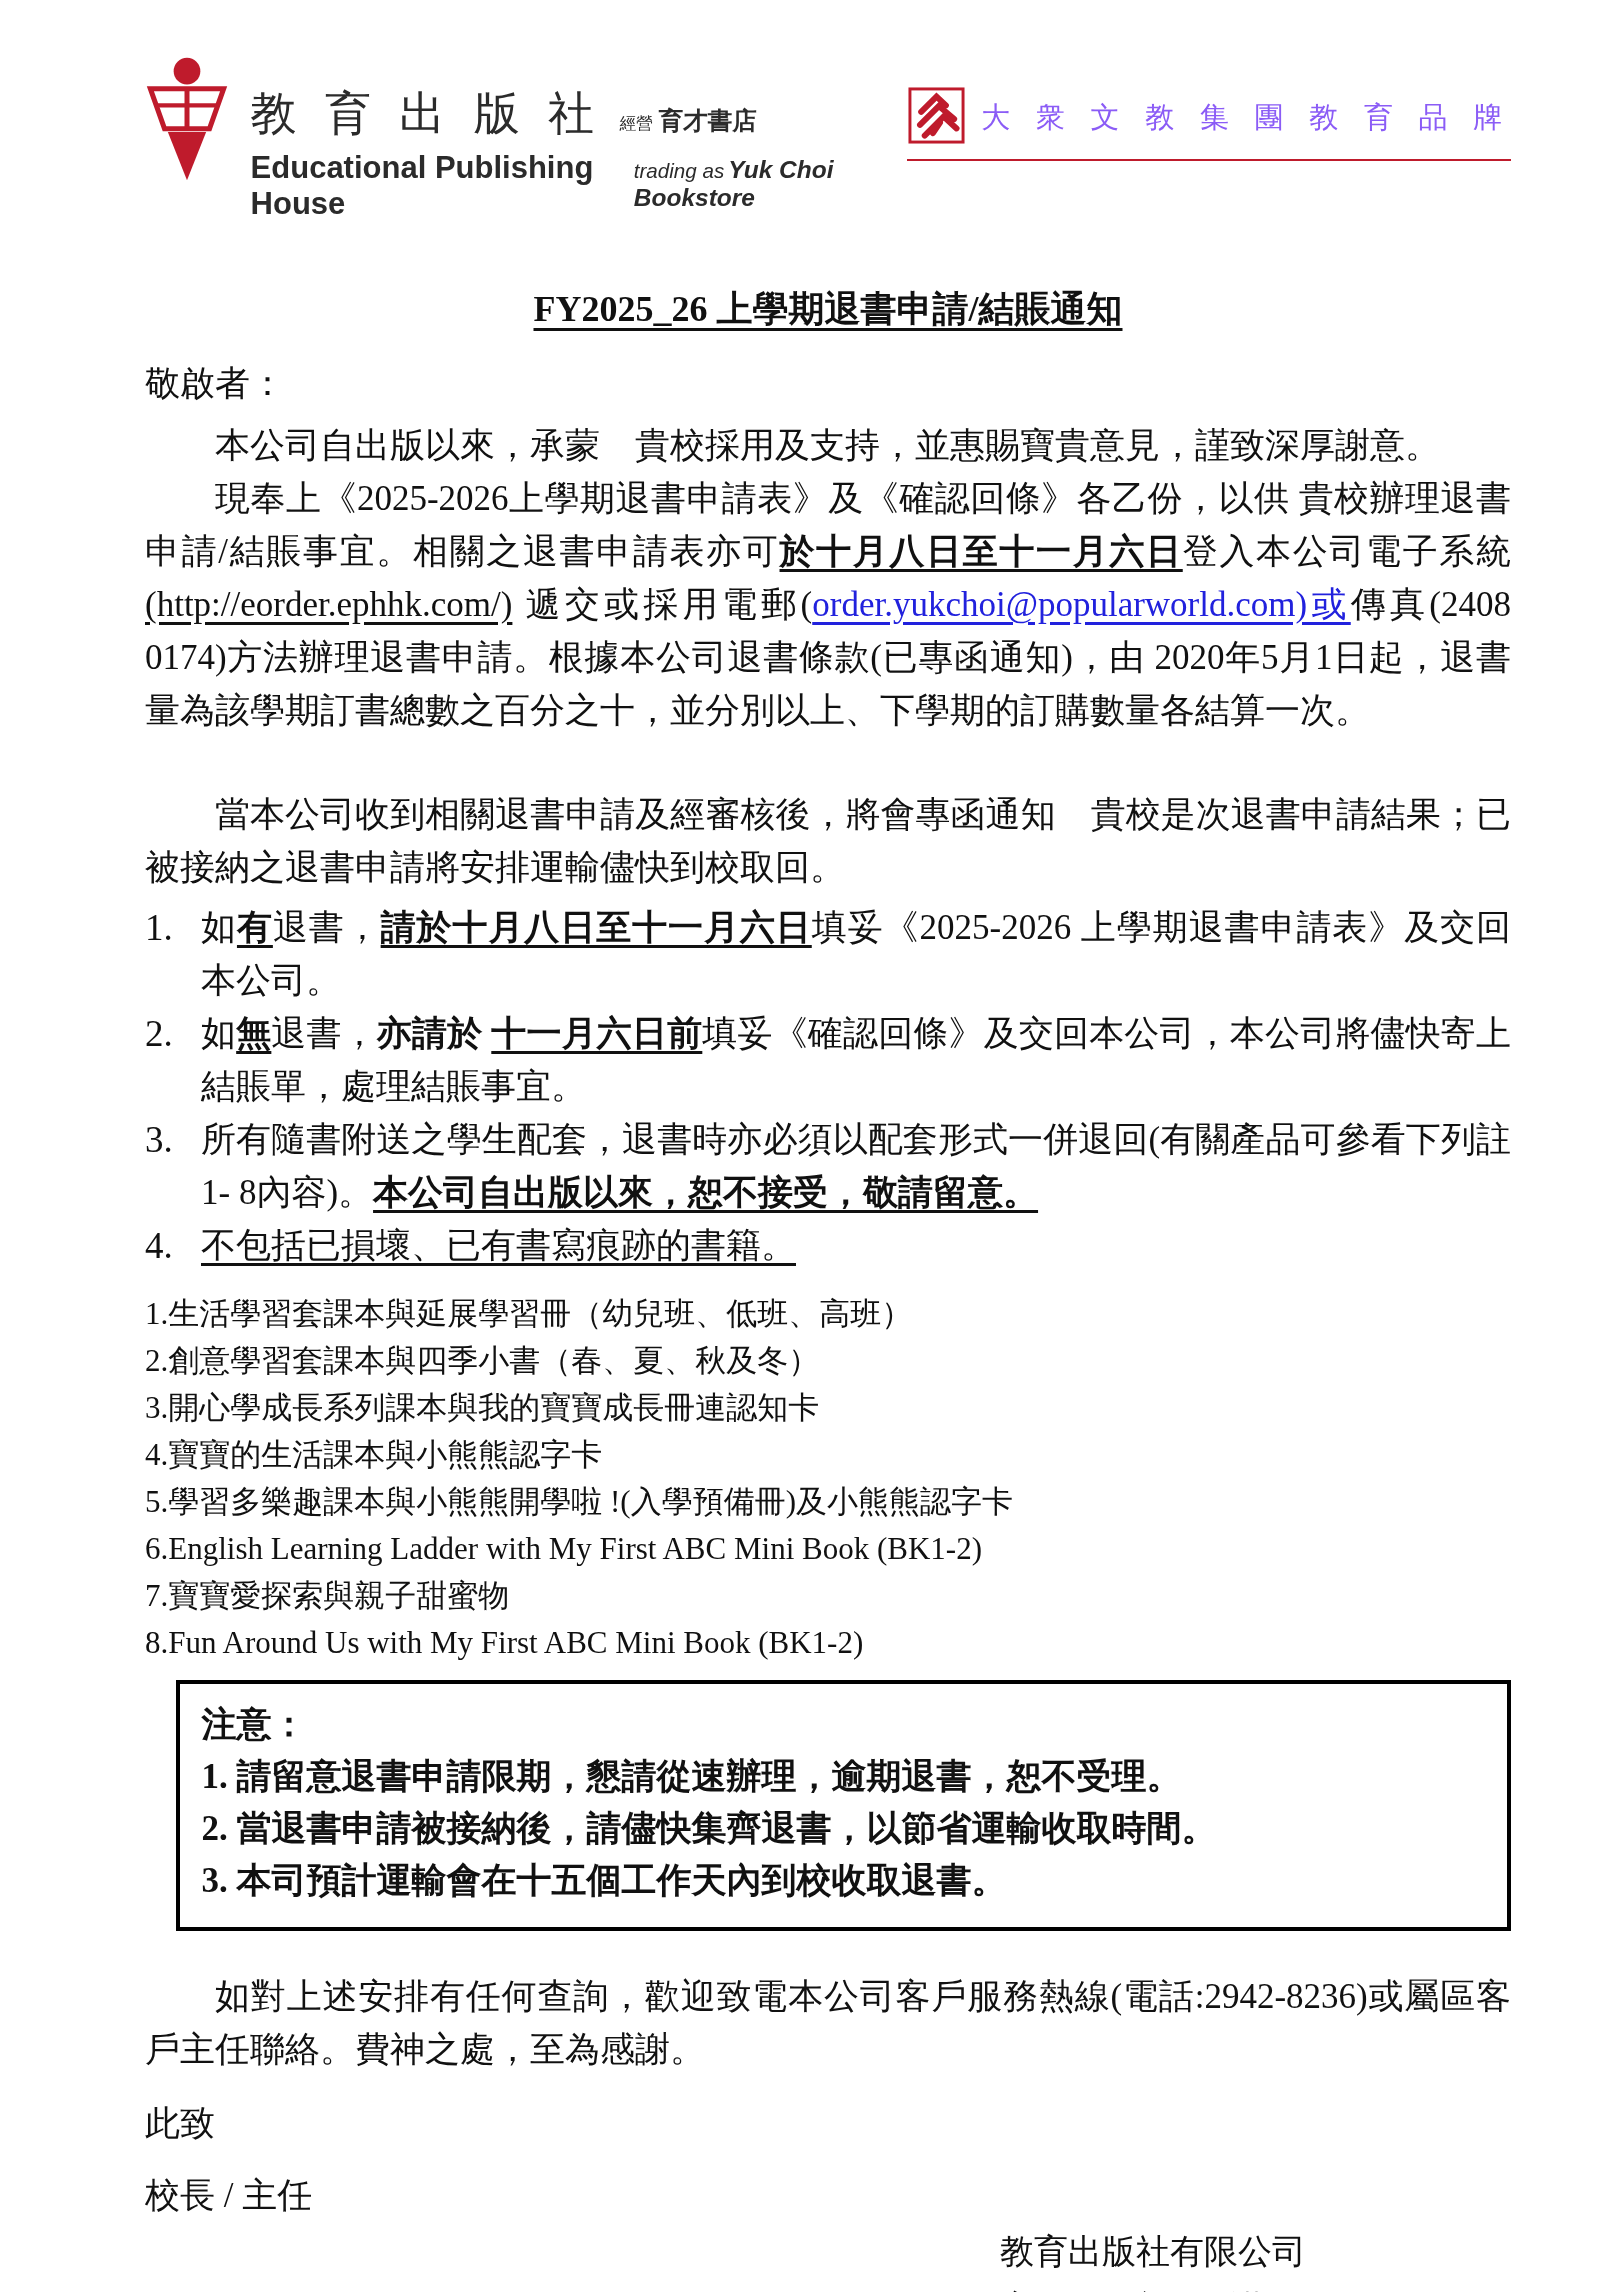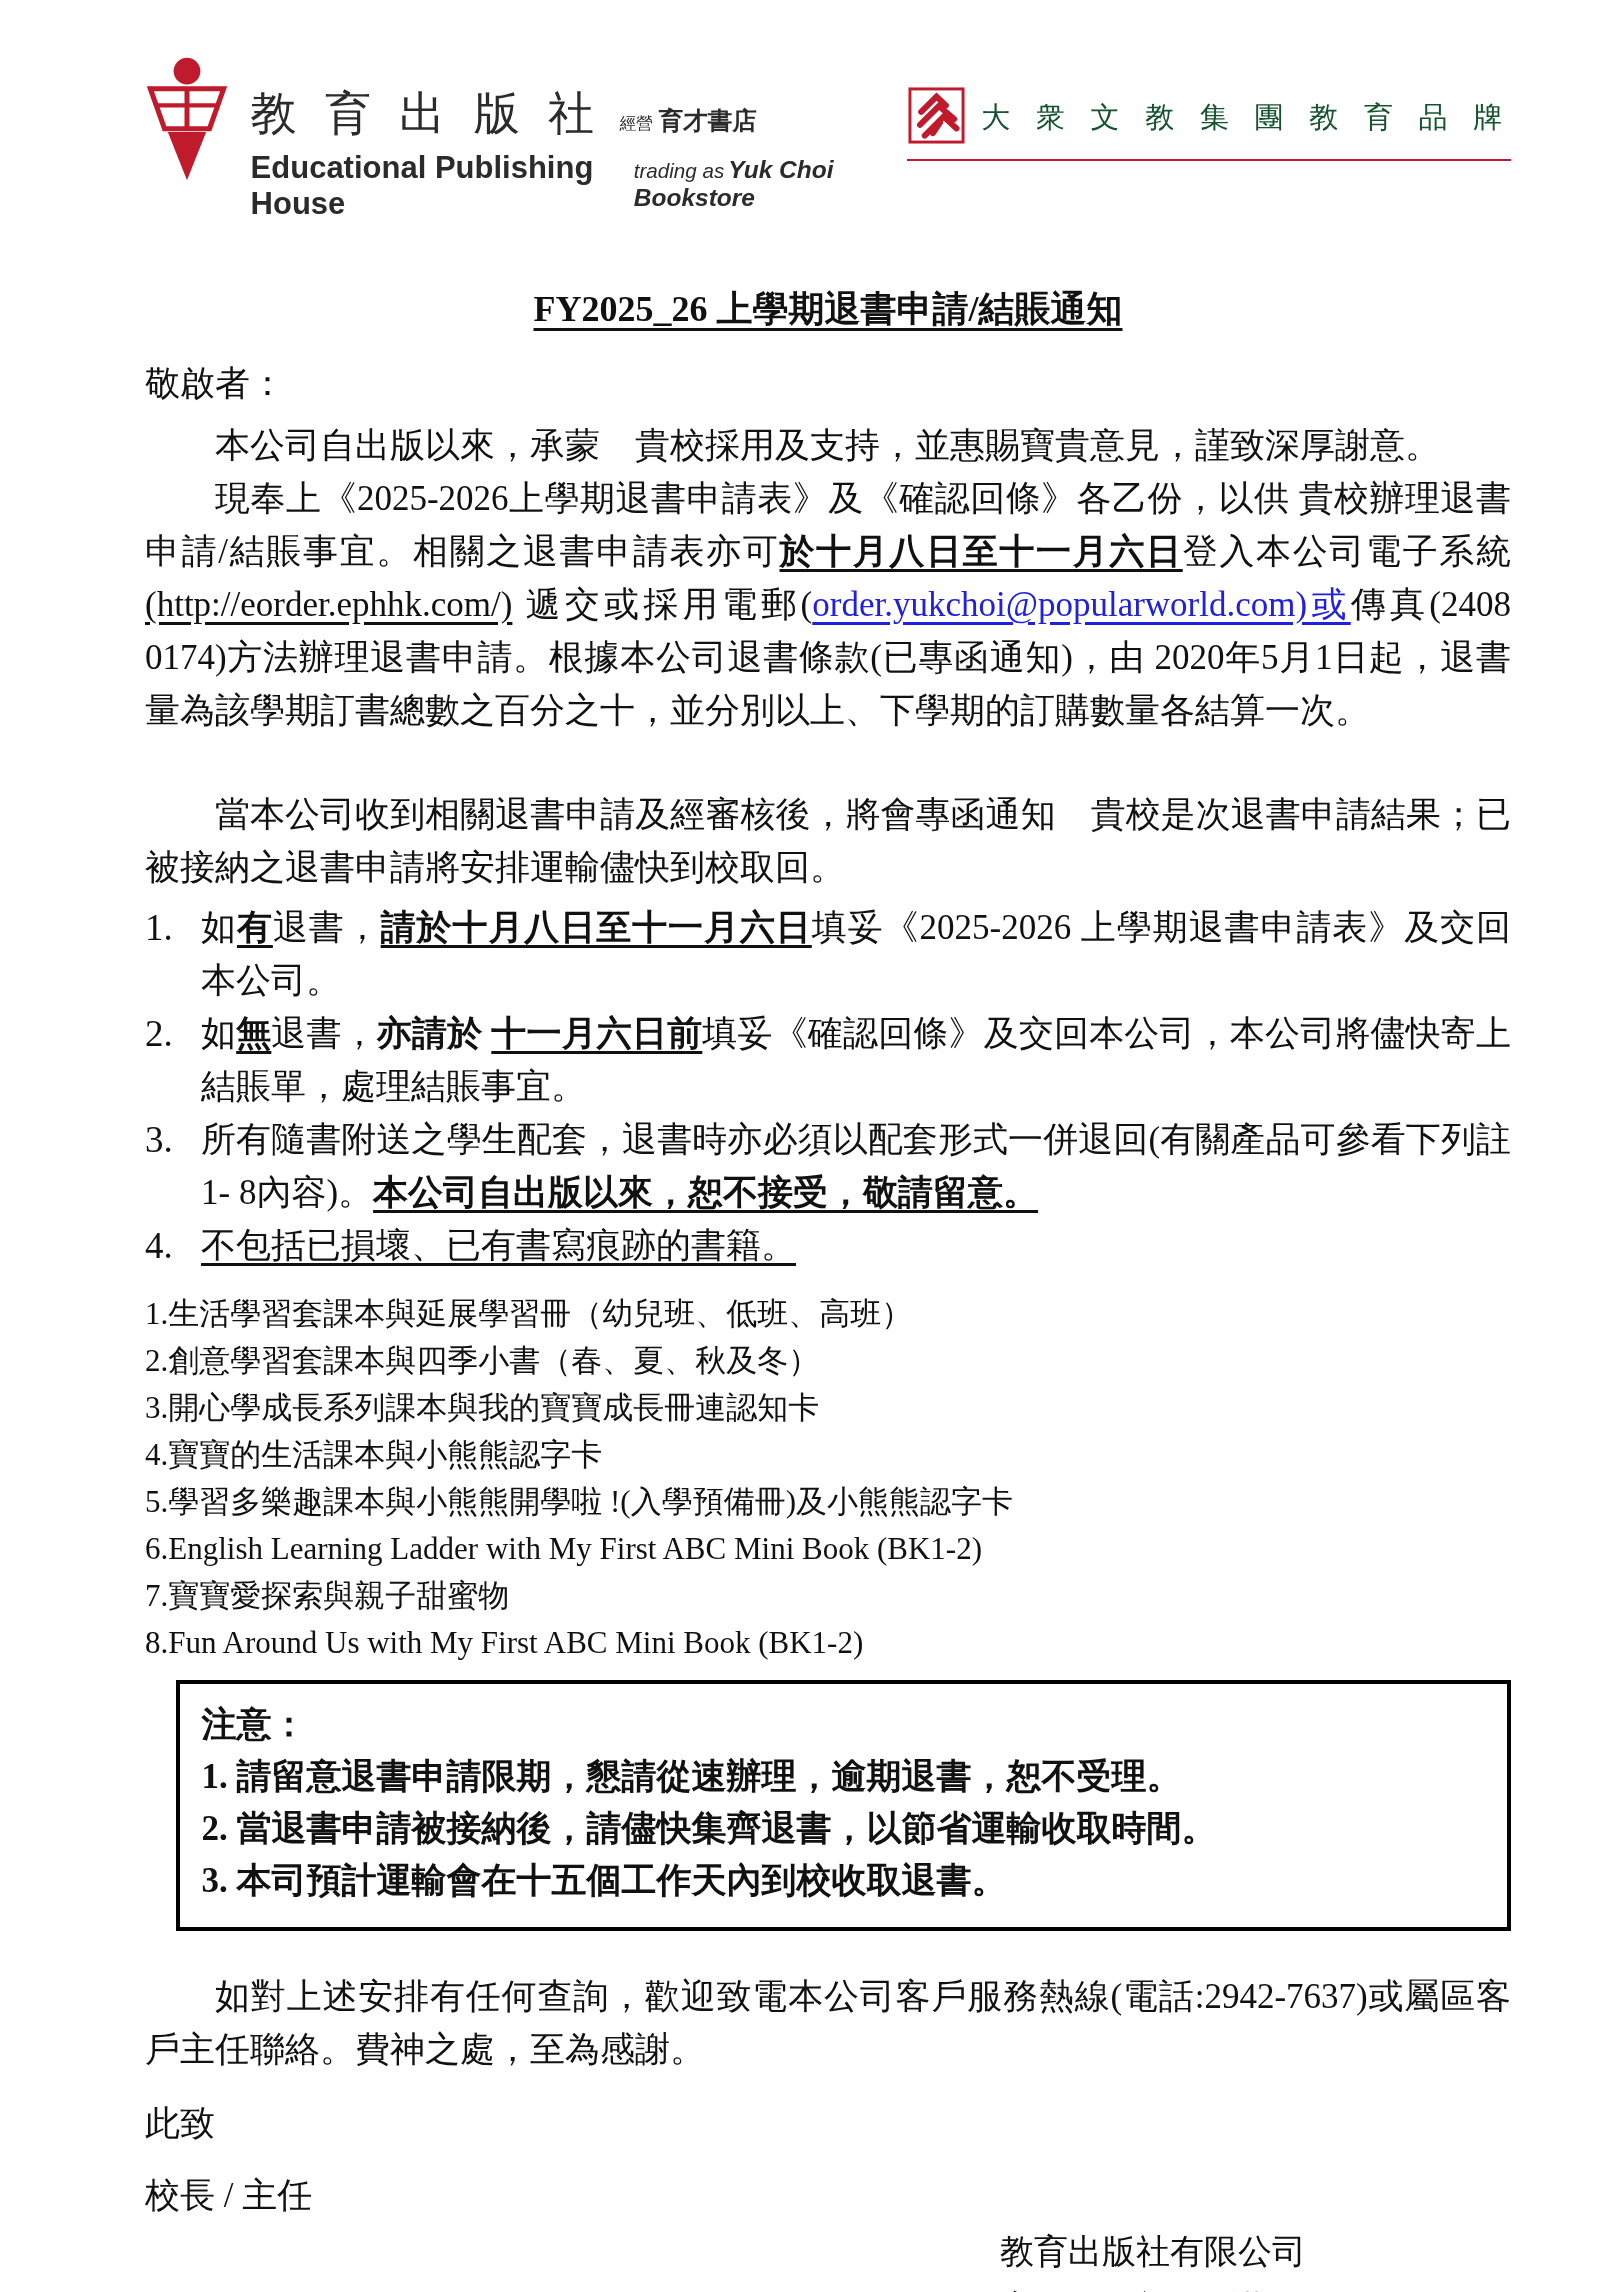--- a/index.html
+++ b/index.html
@@ -24,21 +24,21 @@
   .logo-cn{font-size:46px;letter-spacing:7.8px;font-weight:500;color:#2b2b2b;}
   .logo-cn-tagline{font-size:24.5px;font-weight:700;color:#2b2b2b;}
   .logo-cn-tagline .pre{font-size:16.7px;font-weight:500;margin-right:5.9px;}
   .logo-en-row{margin-top:5.9px;display:flex;align-items:baseline;gap:11.8px;}
   .logo-en{font-size:31px;font-weight:700;color:#2b2b2b;letter-spacing:0px;}
   .logo-en-tagline{font-size:24.5px;font-style:italic;font-weight:700;color:#2b2b2b;}
   .logo-en-tagline .pre{font-size:20.6px;font-weight:500;margin-right:4px;}
   .logo-right{margin-top:29px;display:flex;align-items:center;gap:15.7px;
     border-bottom:2px solid var(--accent-red);padding-bottom:9.8px;}
   .logo-right-text{font-family:"Liberation Sans","DejaVu Sans",sans-serif;
-    font-size:29px;letter-spacing:8.8px;color:#14532d;white-space:nowrap;}
+    font-size:29px;letter-spacing:8.8px;color:#8b5cf6;white-space:nowrap;}
   
   .title{margin-top:63px;text-align:center;font-size:36px;font-weight:700;
     text-decoration:underline;text-underline-offset:6.9px;}
   .salutation{margin-top:25.5px;font-size:35px;}
   .para{font-size:35px;line-height:53px;text-align:justify;text-indent:2em;}
   .para-thanks{margin-top:11.8px;}
   .para-result{margin-top:51px;}
   .seg-b{font-weight:700;}
   .seg-u{text-decoration:underline;text-underline-offset:5.9px;}
   .seg-bu{font-weight:700;text-decoration:underline;text-underline-offset:5.9px;}
@@ -138,21 +138,21 @@
     <li>8.Fun Around Us with My First ABC Mini Book (BK1-2)</li>
   </ul>
 
   <div class="notice-box">
     <div class="nb-line">注意：</div>
     <div class="nb-line">1. 請留意退書申請限期，懇請從速辦理，逾期退書，恕不受理。</div>
     <div class="nb-line">2. 當退書申請被接納後，請儘快集齊退書，以節省運輸收取時間。</div>
     <div class="nb-line">3. 本司預計運輸會在十五個工作天內到校收取退書。</div>
   </div>
 
-  <p class="para para-contact">如對上述安排有任何查詢，歡迎致電本公司客戶服務熱線(電話:2942-7637)或屬區客戶主任聯絡。費神之處，至為感謝。</p>
+  <p class="para para-contact">如對上述安排有任何查詢，歡迎致電本公司客戶服務熱線(電話:2942-8236)或屬區客戶主任聯絡。費神之處，至為感謝。</p>
   <div class="valediction">此致</div>
   <div class="recipient">校長 / 主任</div>
 
   <div class="signature">
     <div>教育出版社有限公司</div>
     <div>育 才 書 店　　謹啟</div>
 
   </div>
 
 </div>

